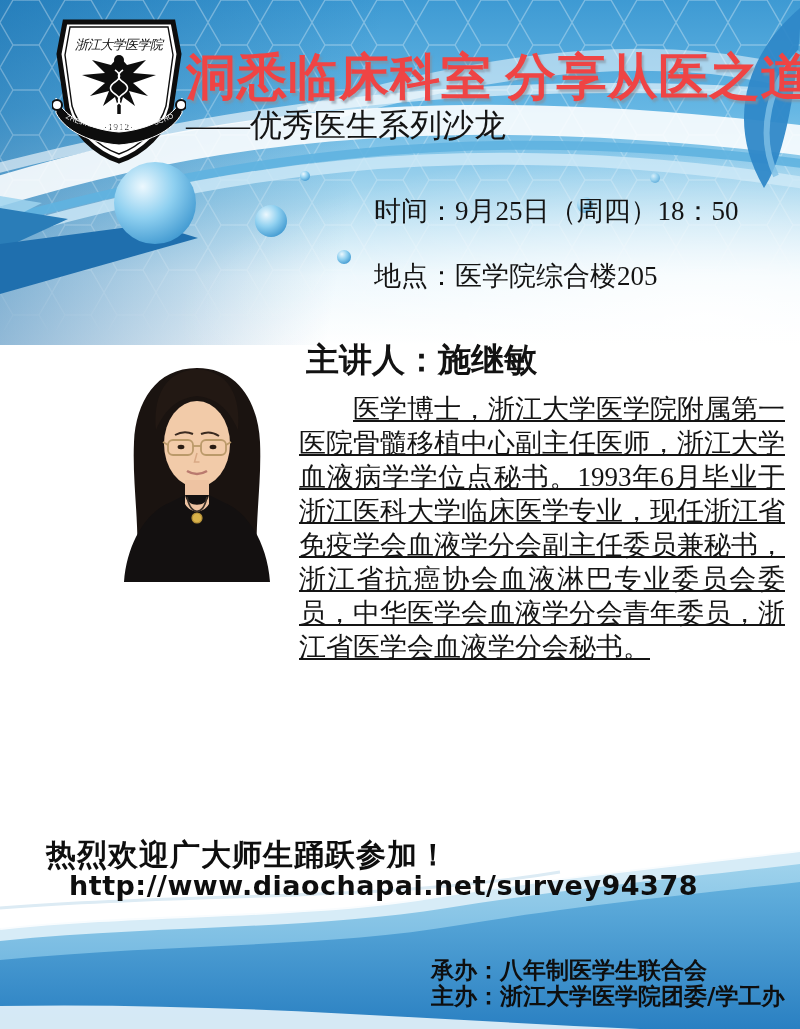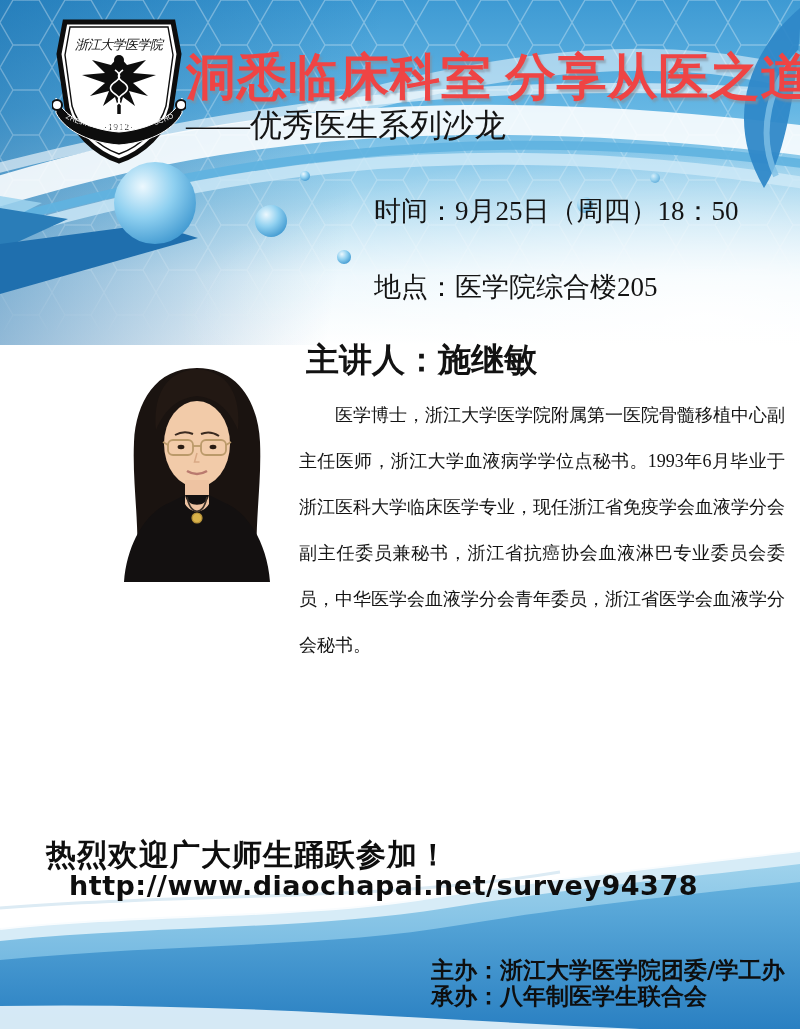--- a/index.html
+++ b/index.html
@@ -26,31 +26,31 @@
     font-size:50px;font-weight:700;color:#ef4444;letter-spacing:1px;white-space:nowrap;
     text-shadow:2px 3px 2px rgba(130,145,158,.6);
   }
   .subtitle{
     position:absolute;left:186px;top:104px;width:460px;
     font-size:32px;font-weight:400;color:#141414;white-space:nowrap;
   }
   
   .eventinfo{position:absolute;left:374px;top:193px;color:#141414;}
   .eventinfo .line{font-size:27px;white-space:nowrap;}
-  .eventinfo .line + .line{margin-top:40px;}
+  .eventinfo .line + .line{margin-top:29px;}
   
   .speaker-heading{
     position:absolute;left:306px;top:338px;
     font-size:33px;font-weight:700;color:#121212;white-space:nowrap;text-align:center;
   }
   .photo{position:absolute;left:106px;top:356px;width:182px;height:226px;background:#fff;}
   .bio1{
     position:absolute;left:299px;top:392px;width:486px;
-    font-size:18px;line-height:46px;color:#141414;
-    text-align:justify;text-indent:2em;
+    font-size:27px;line-height:34px;color:#141414;
+    text-align:justify;text-indent:2em;text-decoration:underline;
   }
   .bio2{
     position:absolute;left:33px;top:642px;width:757px;
     font-size:27px;line-height:34.5px;color:#141414;
     text-align:justify;text-indent:2em;
   }
   
   .bottomband{position:absolute;left:0;top:800px;width:800px;height:229px;}
   .heavy{font-family:"DejaVu Sans","Liberation Sans",sans-serif;font-weight:900;color:#0e0e0e;}
   .welcome{position:absolute;left:46px;top:839px;line-height:31px;}
@@ -199,17 +199,17 @@
     <path d="M0,160 C175,143 325,148 460,125 C588,104 705,93 800,82 L800,229 L0,229 Z" fill="url(#wg3)"></path>
     <path d="M0,229 L0,206 C220,202 430,220 640,229 Z" fill="#e8f4fb" opacity="0.9"></path>
   </svg>
 
   <div class="welcome heavy">
     <div class="w1">热烈欢迎广大师生踊跃参加！</div>
     <div class="url">http://www.diaochapai.net/survey94378</div>
   </div>
 
   <div class="organizers heavy">
+    <div>承办：八年制医学生联合会</div>
     <div>主办：浙江大学医学院团委/学工办</div>
-    <div>承办：八年制医学生联合会</div>
   </div>
 
 </div>
 
 </body></html>

